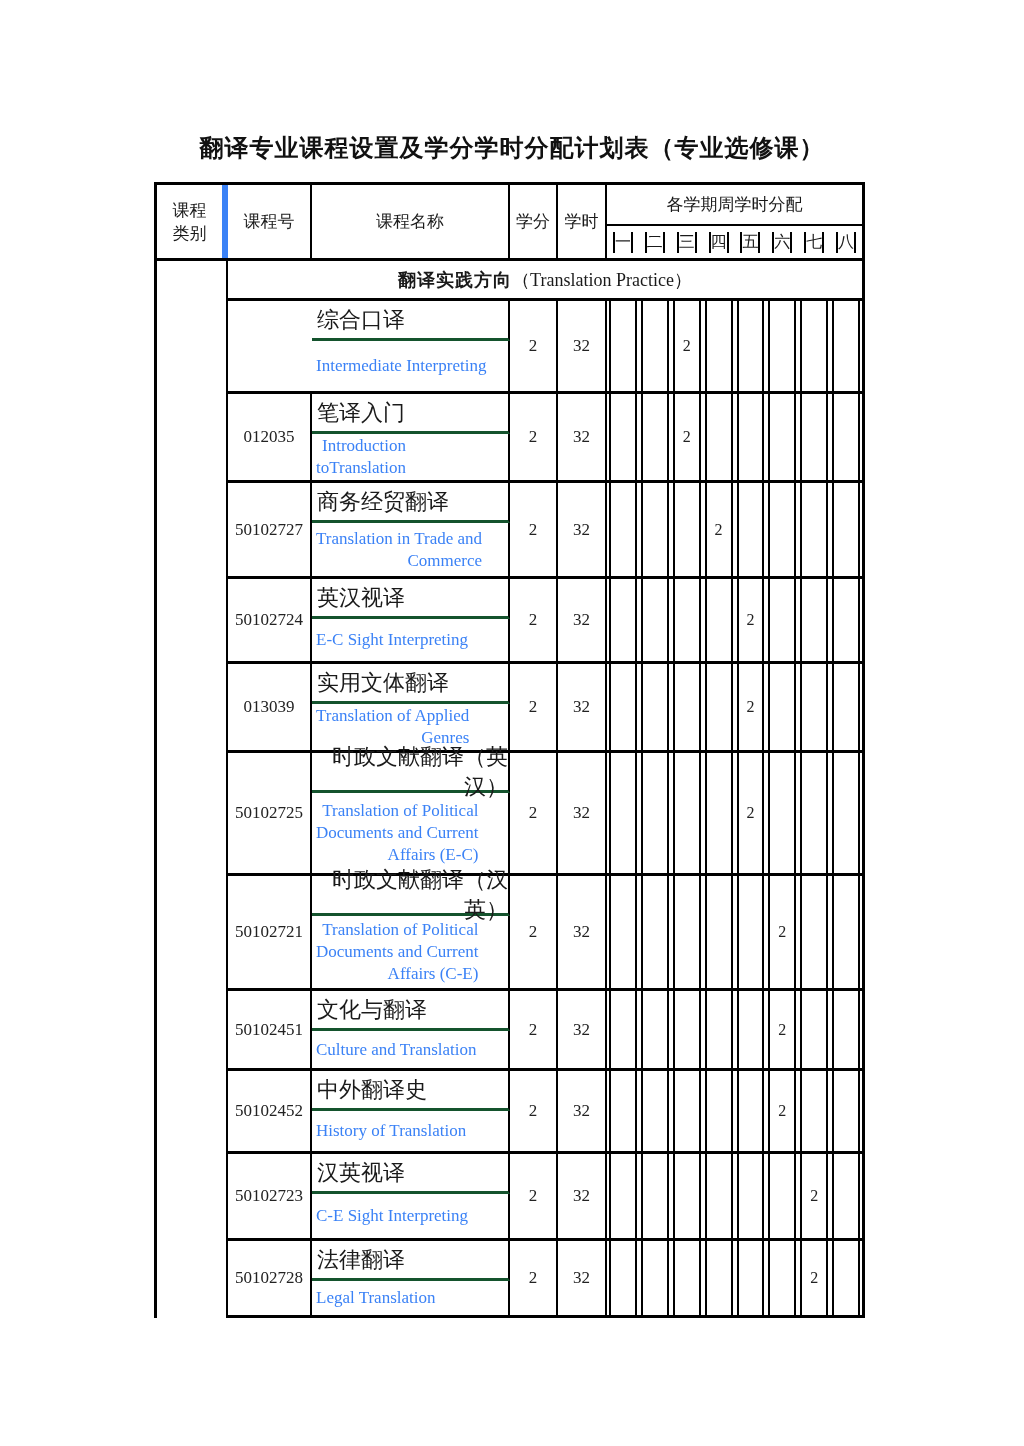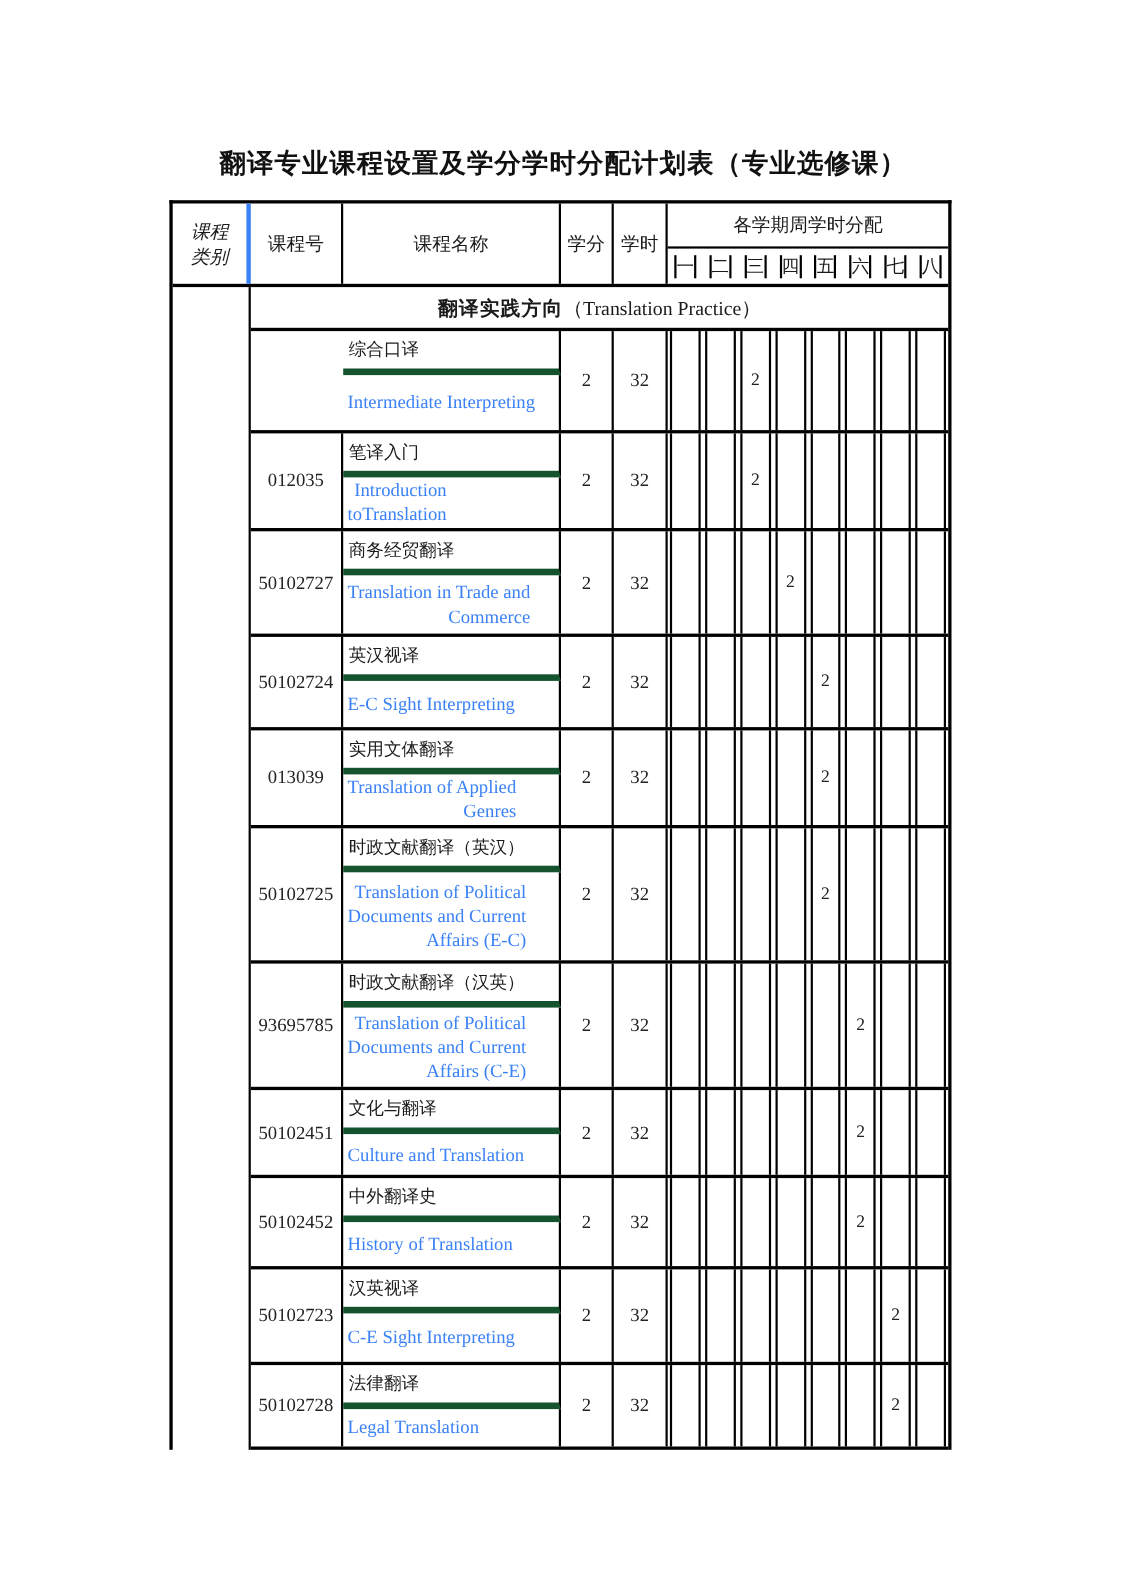--- a/index.html
+++ b/index.html
@@ -20,21 +20,21 @@
   }
   
   .header {
     display:grid;
     grid-template-columns:71px 84px 198px 48px 49px 255px;
     grid-template-rows:41px 32px;
     border-bottom:3px solid #000;
     font-size:17px;
   }
   .hcell { display:flex; align-items:center; justify-content:center; text-align:center; }
-  .h-cat   { grid-row:1/3; grid-column:1; border-right:4px solid #3b82f6; white-space:pre-line; line-height:23px;font-style:italic; }
+  .h-cat   { grid-row:1/3; grid-column:1; border-right:6px solid #3b82f6; white-space:pre-line; line-height:23px; }
   .h-code  { grid-row:1/3; grid-column:2; border-right:2px solid #000; }
   .h-name  { grid-row:1/3; grid-column:3; border-right:2px solid #000; }
   .h-cred  { grid-row:1/3; grid-column:4; border-right:2px solid #000; }
   .h-hours { grid-row:1/3; grid-column:5; border-right:2px solid #000; }
   .h-semgroup { grid-row:1; grid-column:6; border-bottom:2px solid #000; }
   .h-semrow   { grid-row:2; grid-column:6; display:grid; grid-template-columns:repeat(8,1fr); }
   .h-semrow .sbox {
     margin:0 2px; border-left:2px solid #000; border-right:2px solid #000;
     display:flex; align-items:center; justify-content:center; font-size:16px;
   }
@@ -49,22 +49,22 @@
   .section-row .zh { font-weight:bold; letter-spacing:1px; }
   .section-row .en { font-weight:normal; }
   .course-row {
     display:grid;
     grid-template-columns:84px 198px 48px 49px repeat(8,1fr);
     border-bottom:3px solid #000;
     font-size:17px;
   }
   .c-code { grid-row:1/3; grid-column:1; border-right:2px solid #000;
             display:flex; align-items:center; justify-content:center; color:#222; }
-  .c-zh   { grid-row:1;  grid-column:2; border-right:2px solid #000; border-bottom:6px solid #14532d;
-            display:flex; align-items:center; padding-left:5px; font-size:16px; }
+  .c-zh   { grid-row:1;  grid-column:2; border-right:2px solid #000; border-bottom:3px solid #14532d;
+            display:flex; align-items:center; padding-left:5px; font-size:22px; }
   .c-en   { grid-row:2;  grid-column:2; border-right:2px solid #000;
             display:flex; align-items:center; padding:2px 1px 2px 4px;
             white-space:pre-line; line-height:22px; color:#3b82f6; }
   .c-num  { display:flex; align-items:center; justify-content:center;
             border-right:2px solid #000; grid-row:1/3; color:#222; }
   .c-cred  { grid-column:3; }
   .c-hours { grid-column:4; }
   .c-sem  { grid-row:1/3; }
   .s1{grid-column:5} .s2{grid-column:6} .s3{grid-column:7} .s4{grid-column:8}
   .s5{grid-column:9} .s6{grid-column:10} .s7{grid-column:11} .s8{grid-column:12}
@@ -317,21 +317,21 @@
           </div>
         <div class="c-sem s7">
             <div class="sbox"></div>
           </div>
         <div class="c-sem s8">
             <div class="sbox"></div>
           </div>
       </div>
 
       <div class="course-row" style="grid-template-rows:40px 72px">
-        <div class="c-code">93695785</div>
+        <div class="c-code">50102721</div>
         <div class="c-zh">时政文献翻译（汉英）</div>
         <div class="c-en">Translation of Political
 Documents and Current
 Affairs (C-E)</div>
         <div class="c-num c-cred">2</div>
         <div class="c-num c-hours">32</div>
         <div class="c-sem s1">
             <div class="sbox"></div>
           </div>
         <div class="c-sem s2">

